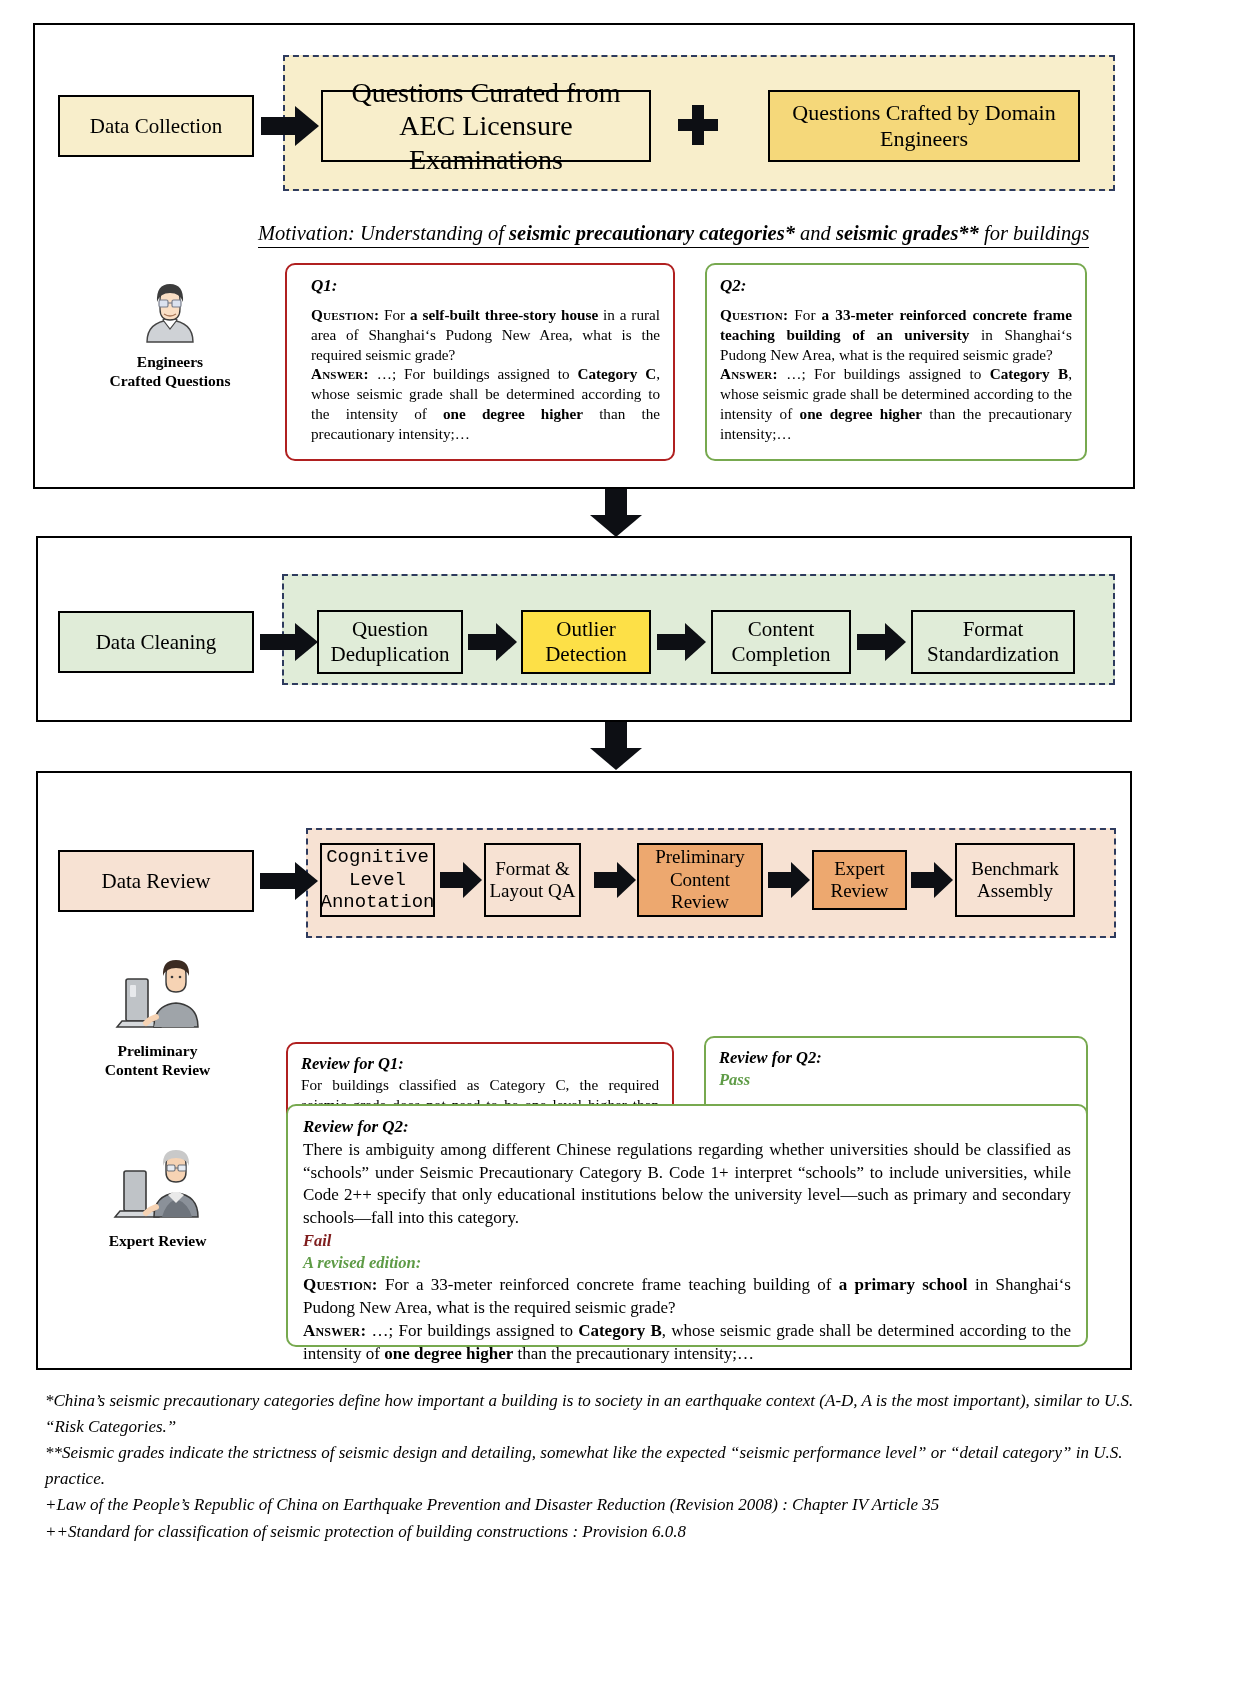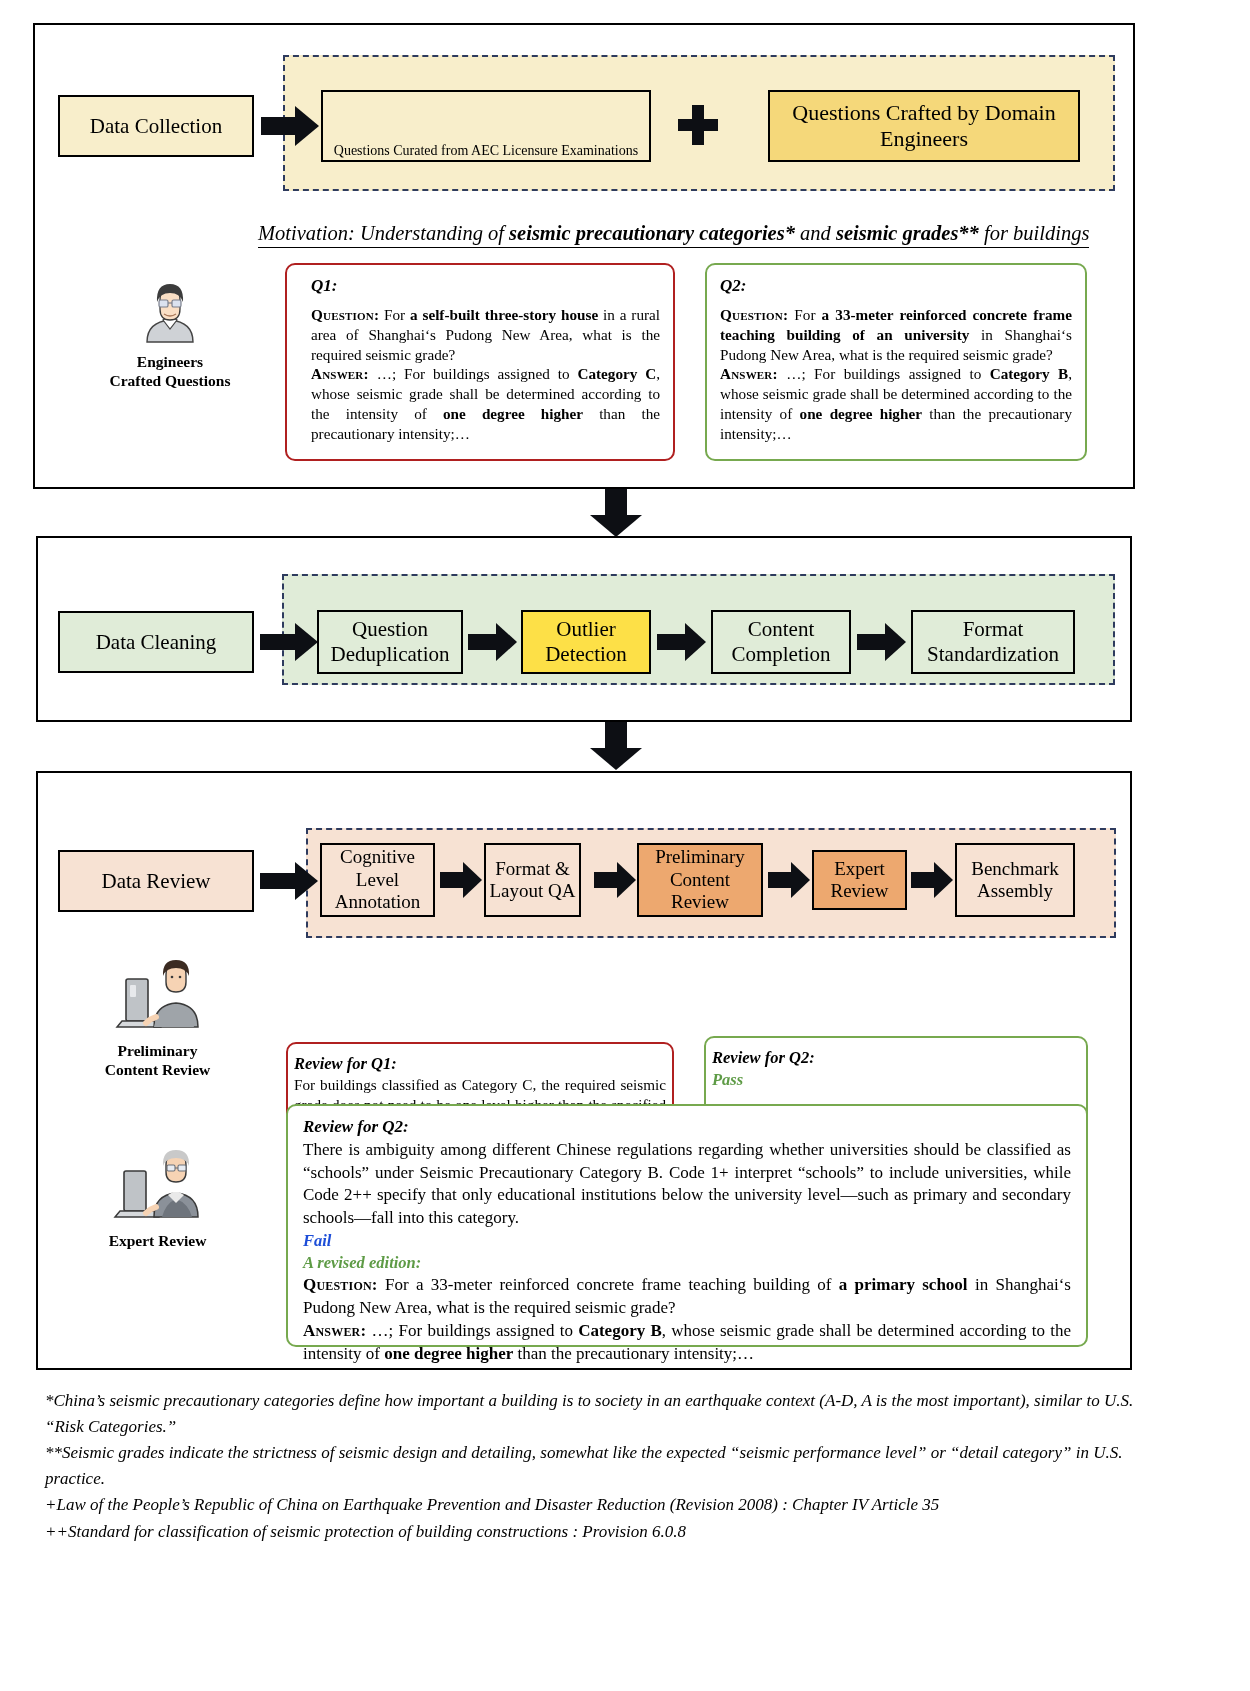--- a/index.html
+++ b/index.html
@@ -97,28 +97,28 @@
   }
   .sc { font-variant:small-caps; font-weight:bold; letter-spacing:.2px; }
   .b  { font-weight:bold; }
 
   
   .rcard {
     position:absolute;
     border:2px solid #b02020;
     border-radius:10px;
     background:#fff;
-    padding:9px 6px;
+    padding:9px 13px;
     font-size:15.2px;
     line-height:1.33;
     text-align:justify;
   }
   .rcard.green { border-color:#77a94f; }
   .rcard .rtitle { font-weight:bold; font-style:italic; font-size:16.5px; display:block; }
-  .verdict-fail { color:#1d4ed8; font-weight:bold; font-style:italic; font-size:16.5px; display:block; }
+  .verdict-fail { color:#7f1d1d; font-weight:bold; font-style:italic; font-size:16.5px; display:block; }
   .verdict-pass { color:#5e9b46; font-weight:bold; font-style:italic; font-size:16.5px; display:block; }
   .revised { color:#5e9b46; font-weight:bold; font-style:italic; font-size:16.5px; display:block; }
 
   
   .persona { position:absolute; text-align:center; }
   .persona .cap {
     font-weight:bold; font-size:15.5px; line-height:1.2; margin-top:3px;
     white-space:pre-line;
   }
 
@@ -143,21 +143,21 @@
 
   <div class="pbox" style="left:58px; top:95px; width:196px; height:62px; background:#f8eecb;">
     <span>Data Collection</span>
   </div>
 
   <div class="arrow-r" style="left:261px; top:106px; width:58px; height:40px;">
     <div class="shaft"></div>
     <div class="head" style="border-top-width:20px;border-bottom-width:20px;border-left-width:24px;"></div>
   </div>
 
-  <div class="pbox" style="left:321px; top:90px; width:330px; height:72px; background:#f8eecb; font-size:14px;align-items:flex-end;">
+  <div class="pbox" style="left:321px; top:90px; width:330px; height:72px; background:#f8eecb; font-size:28px;">
     <span>Questions Curated from AEC Licensure Examinations</span>
   </div>
 
   <div class="plus" style="left:678px; top:105px; width:40px; height:40px;">
     <div class="h"></div>
       <div class="v"></div>
   </div>
 
   <div class="pbox" style="left:768px; top:90px; width:312px; height:72px; background:#f5d87a; font-size:22px;">
     <span>Questions Crafted by Domain Engineers</span>
@@ -260,21 +260,21 @@
 
   <div class="pbox" style="left:58px; top:850px; width:196px; height:62px; background:#f7e2d3;">
     <span>Data Review</span>
   </div>
 
   <div class="arrow-r" style="left:260px; top:862px; width:58px; height:38px;">
     <div class="shaft"></div>
     <div class="head" style="border-top-width:19px;border-bottom-width:19px;border-left-width:23px;"></div>
   </div>
 
-  <div class="pbox" style="left:320px; top:843px; width:115px; height:74px; background:#f7e2d3; font-size:19px;">
+  <div class="pbox" style="left:320px; top:843px; width:115px; height:74px; background:#f7e2d3; font-size:19px;font-family:Liberation Mono, monospace;">
     <span>Cognitive Level Annotation</span>
   </div>
   <div class="arrow-r" style="left:440px; top:862px; width:42px; height:36px;">
     <div class="shaft"></div>
     <div class="head" style="border-top-width:18px;border-bottom-width:18px;border-left-width:19px;"></div>
   </div>
 
   <div class="pbox" style="left:484px; top:843px; width:97px; height:74px; background:#f7e2d3; font-size:19px;">
     <span>Format &amp; Layout QA</span>
   </div>

